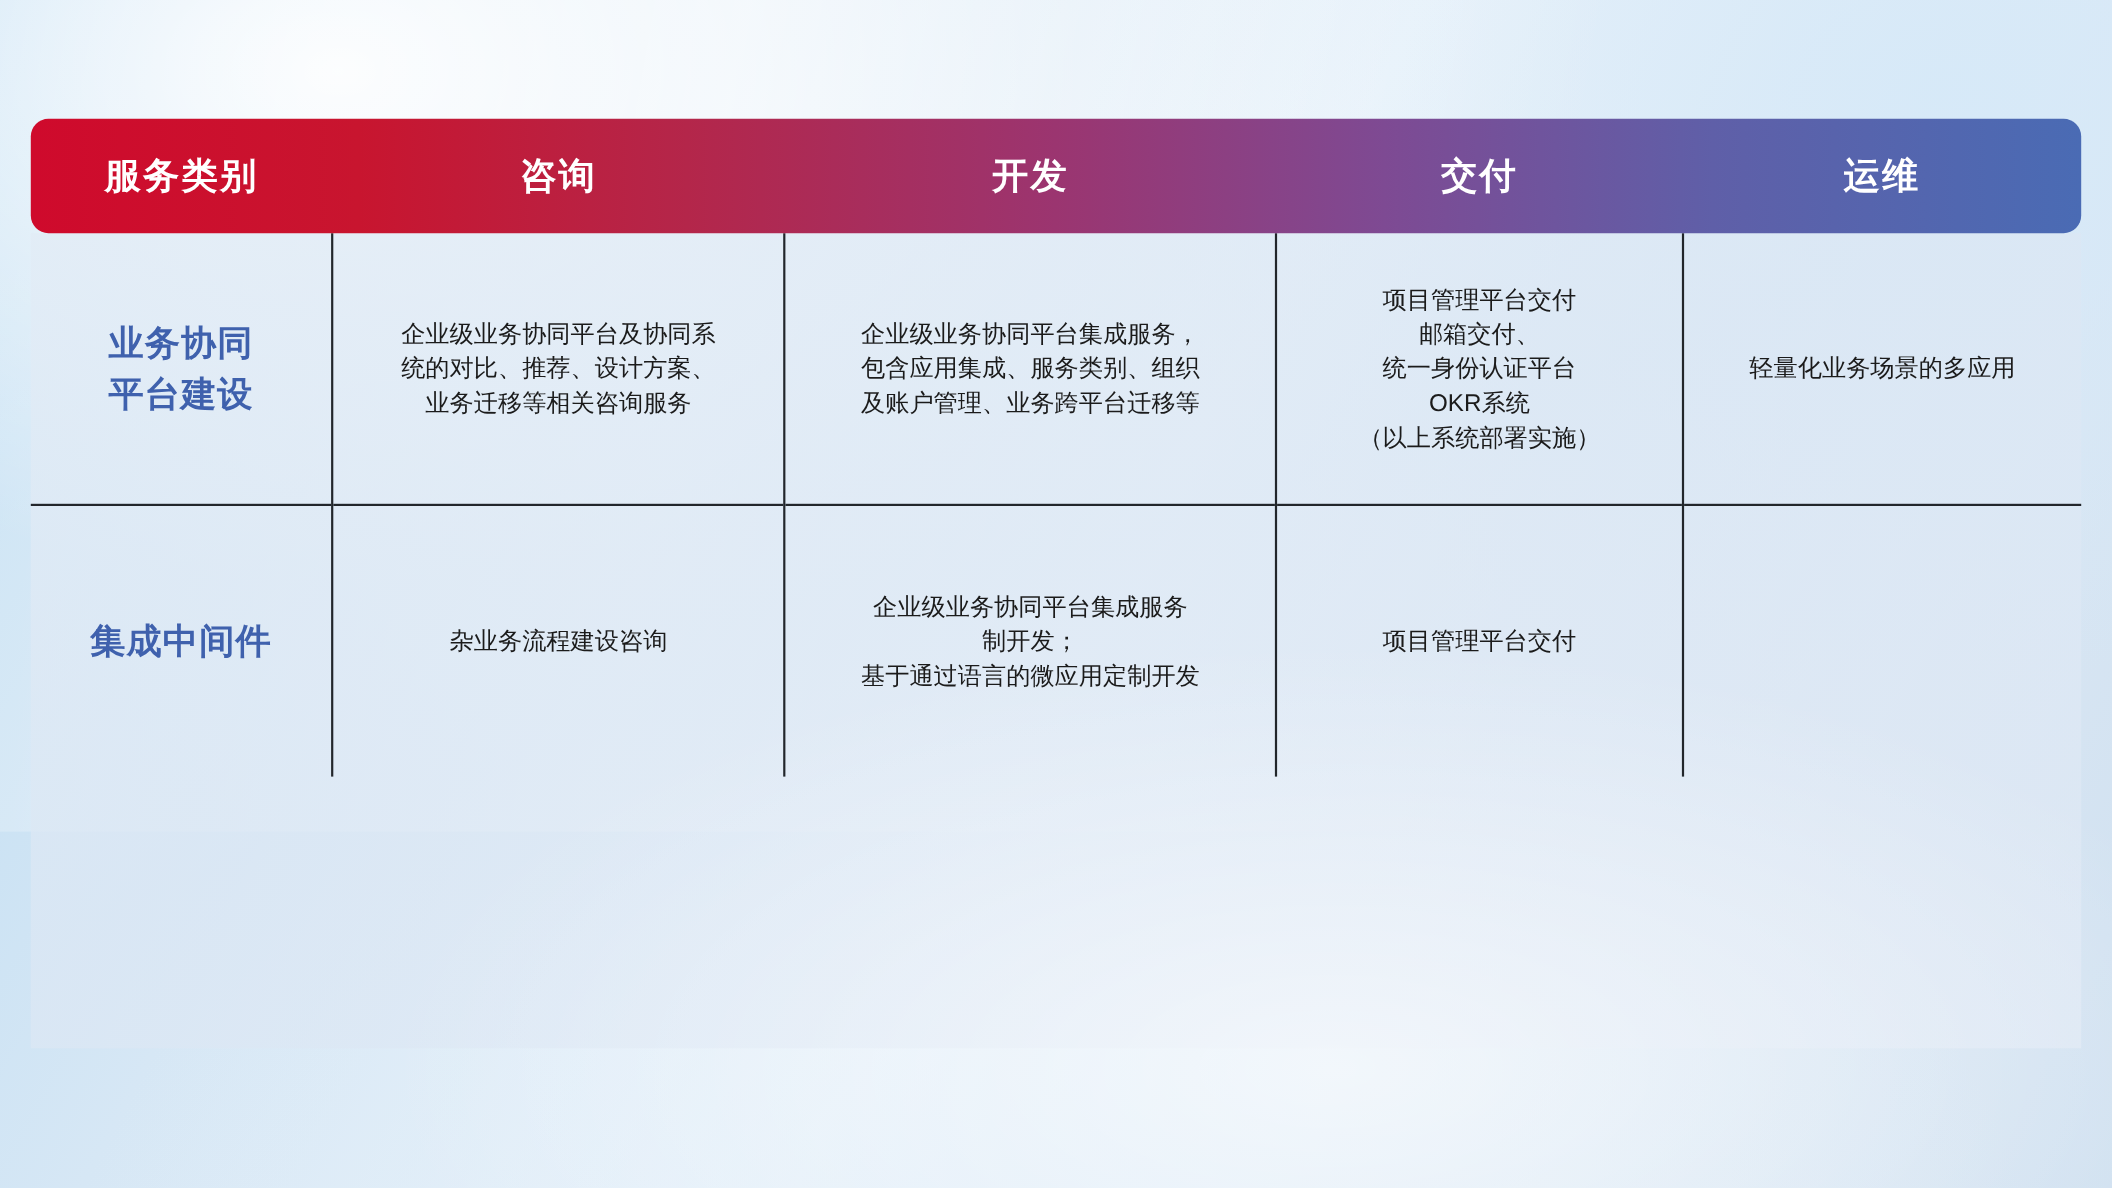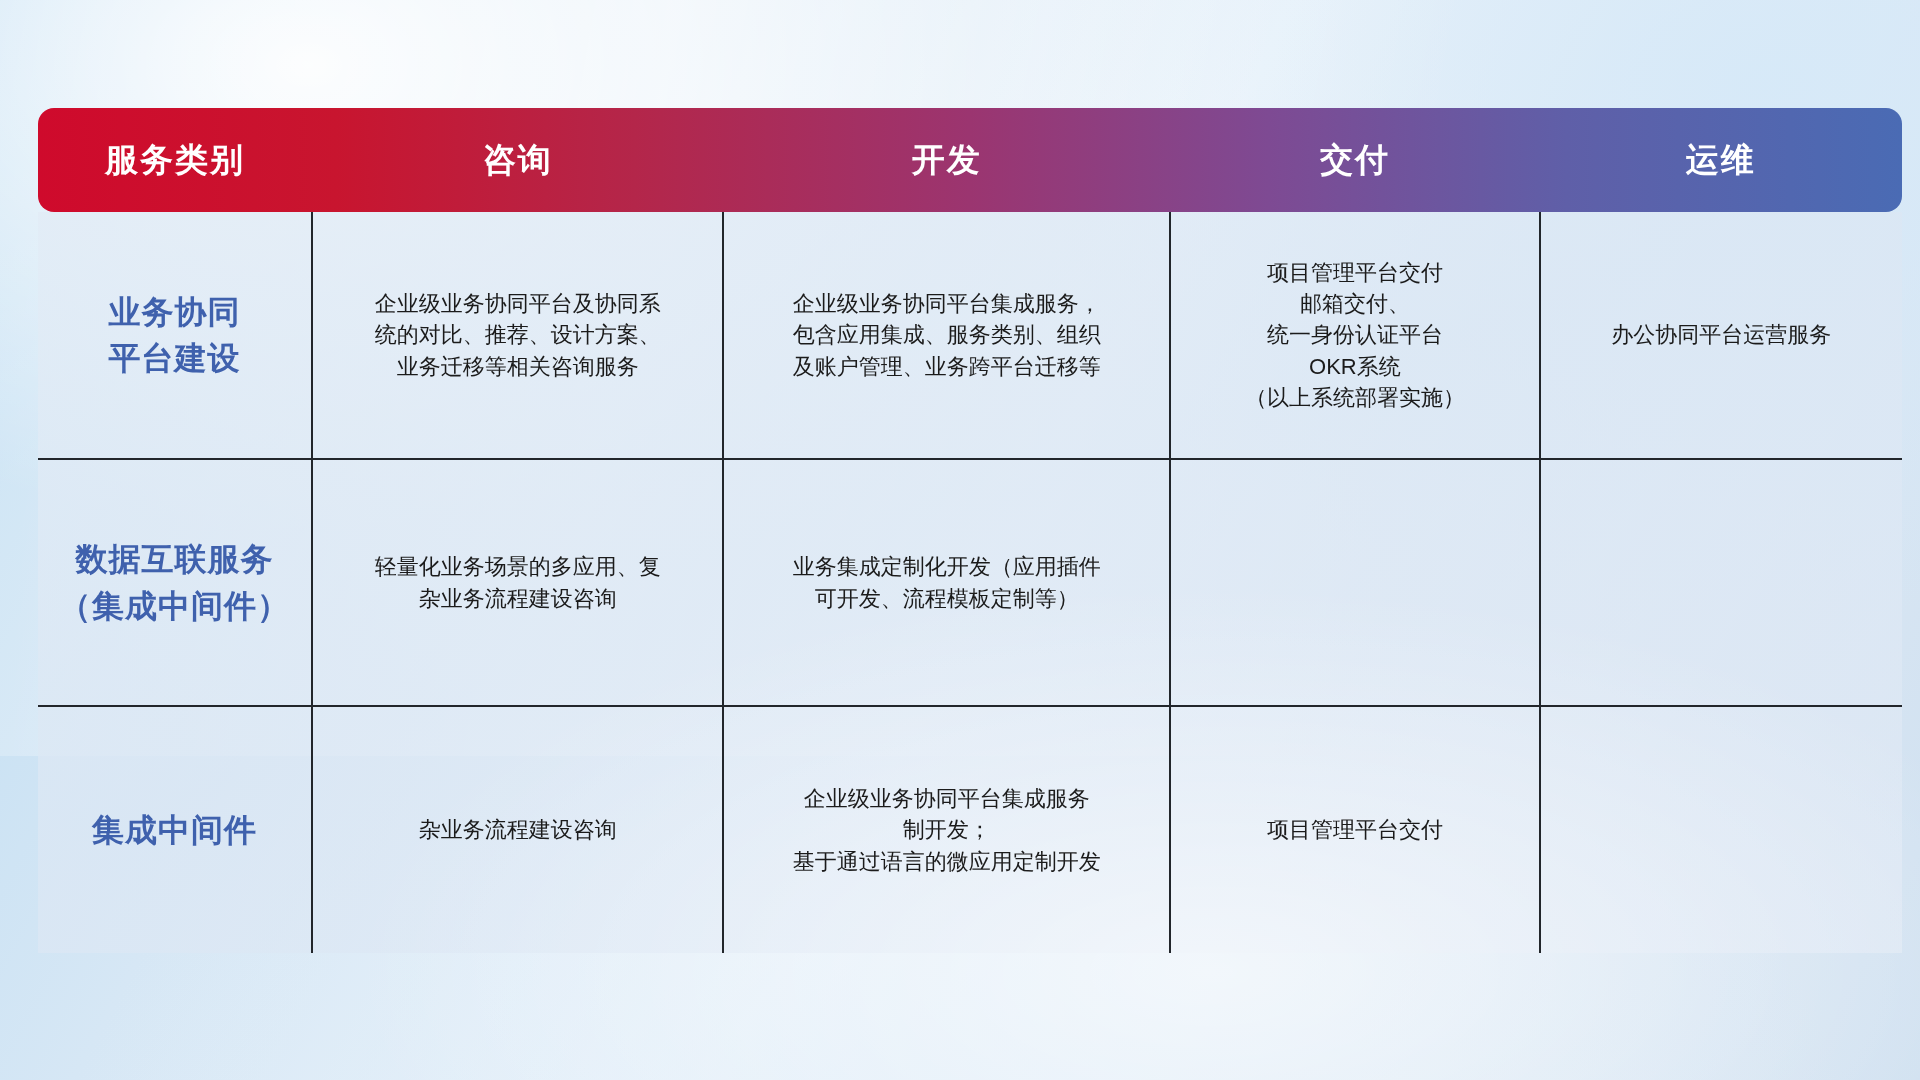--- a/index.html
+++ b/index.html
@@ -45,21 +45,21 @@
     bottom: -26%;
     width: 90%;
     height: 72%;
     background: radial-gradient(closest-side, rgba(255,255,255,0.58) 0%, rgba(255,255,255,0.0) 100%);
     pointer-events: none;
   }
 
   
   .table-wrap {
     position: absolute;
-    left: 38px;
+    left: 28px;
     top: 108px;
     width: 1864px;
     height: 845px;
   }
 
   .svc-table {
     width: 100%;
     border-collapse: collapse;
     table-layout: fixed;
     position: relative;
@@ -206,31 +206,21 @@
 统的对比、推荐、设计方案、
 业务迁移等相关咨询服务</td>
           <td class="body-cell vsep">企业级业务协同平台集成服务，
 包含应用集成、服务类别、组织
 及账户管理、业务跨平台迁移等</td>
           <td class="body-cell vsep">项目管理平台交付
 邮箱交付、
 统一身份认证平台
 OKR系统
 （以上系统部署实施）</td>
-          <td class="body-cell vsep">办公协同平台运营服务</td>
-        </tr>
-        <tr>
-          <td class="cat">数据互联服务
-（集成中间件）</td>
-          <td class="body-cell vsep">轻量化业务场景的多应用、复
-杂业务流程建设咨询</td>
-          <td class="body-cell vsep">业务集成定制化开发（应用插件
-可开发、流程模板定制等）</td>
-          <td class="body-cell vsep"></td>
-          <td class="body-cell vsep"></td>
+          <td class="body-cell vsep">轻量化业务场景的多应用</td>
         </tr>
         <tr>
           <td class="cat">集成中间件</td>
           <td class="body-cell vsep">杂业务流程建设咨询</td>
           <td class="body-cell vsep">企业级业务协同平台集成服务
 制开发；
 基于通过语言的微应用定制开发</td>
           <td class="body-cell vsep">项目管理平台交付</td>
           <td class="body-cell vsep"></td>
         </tr>

